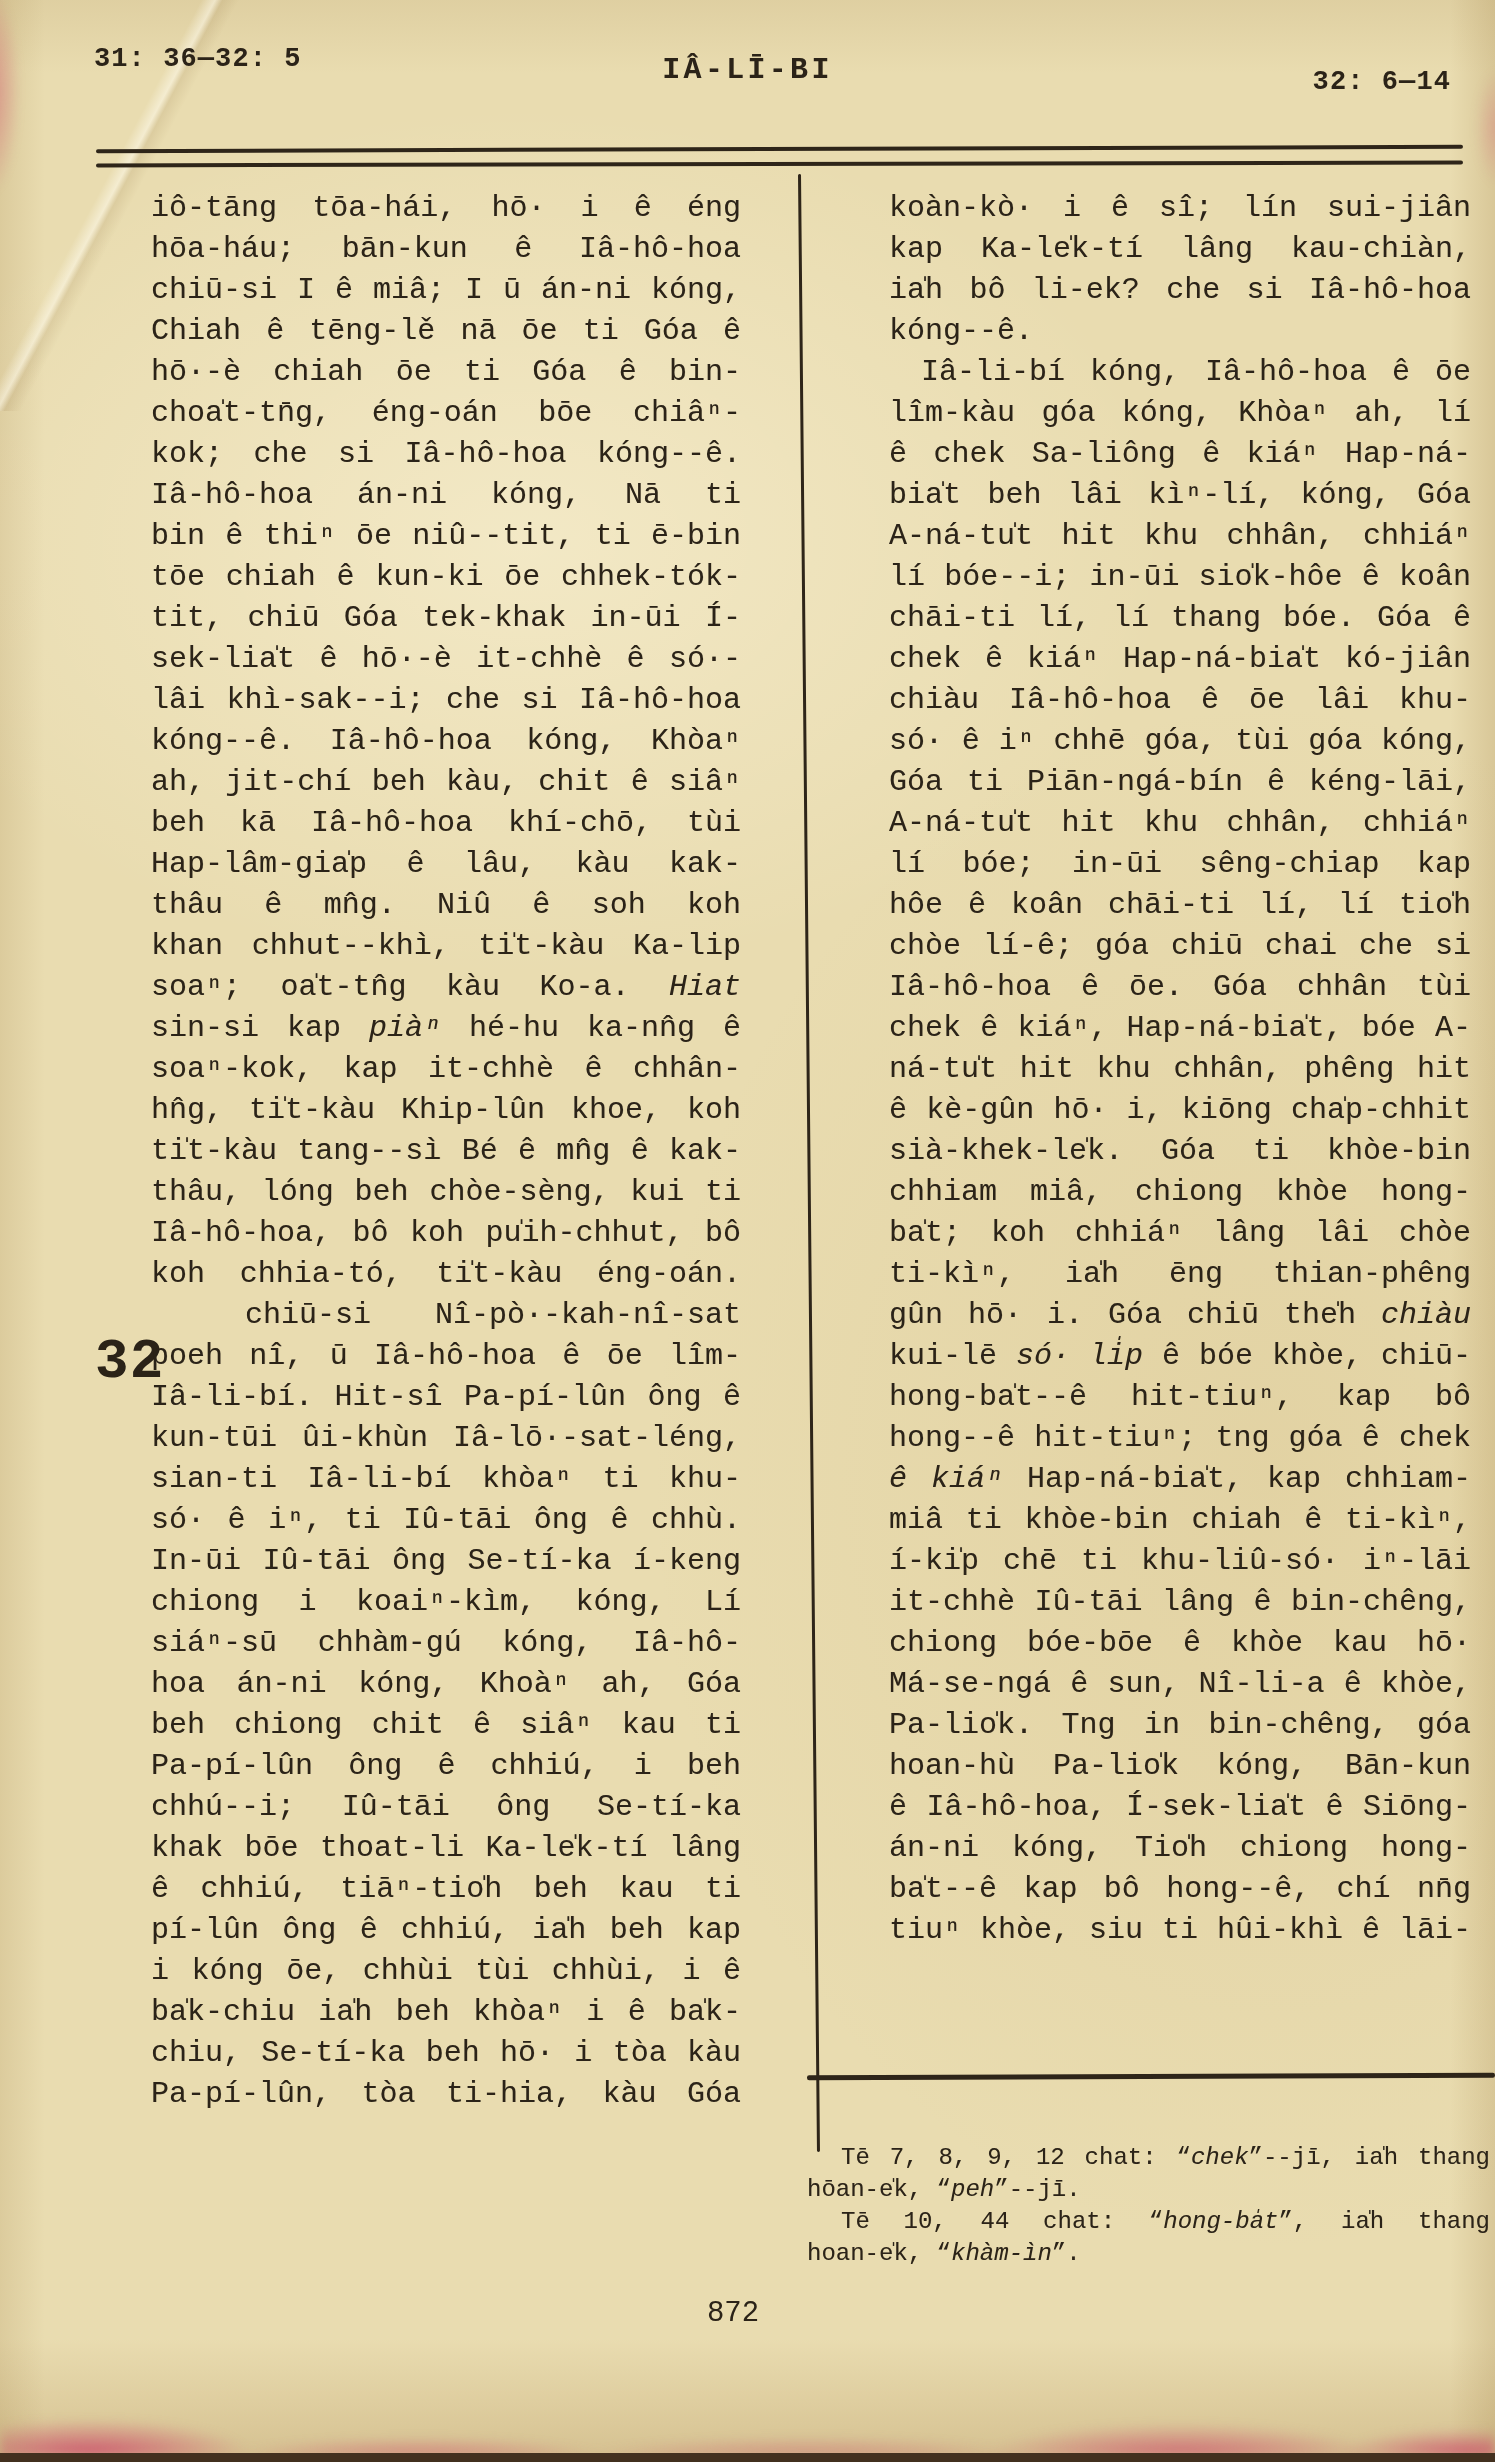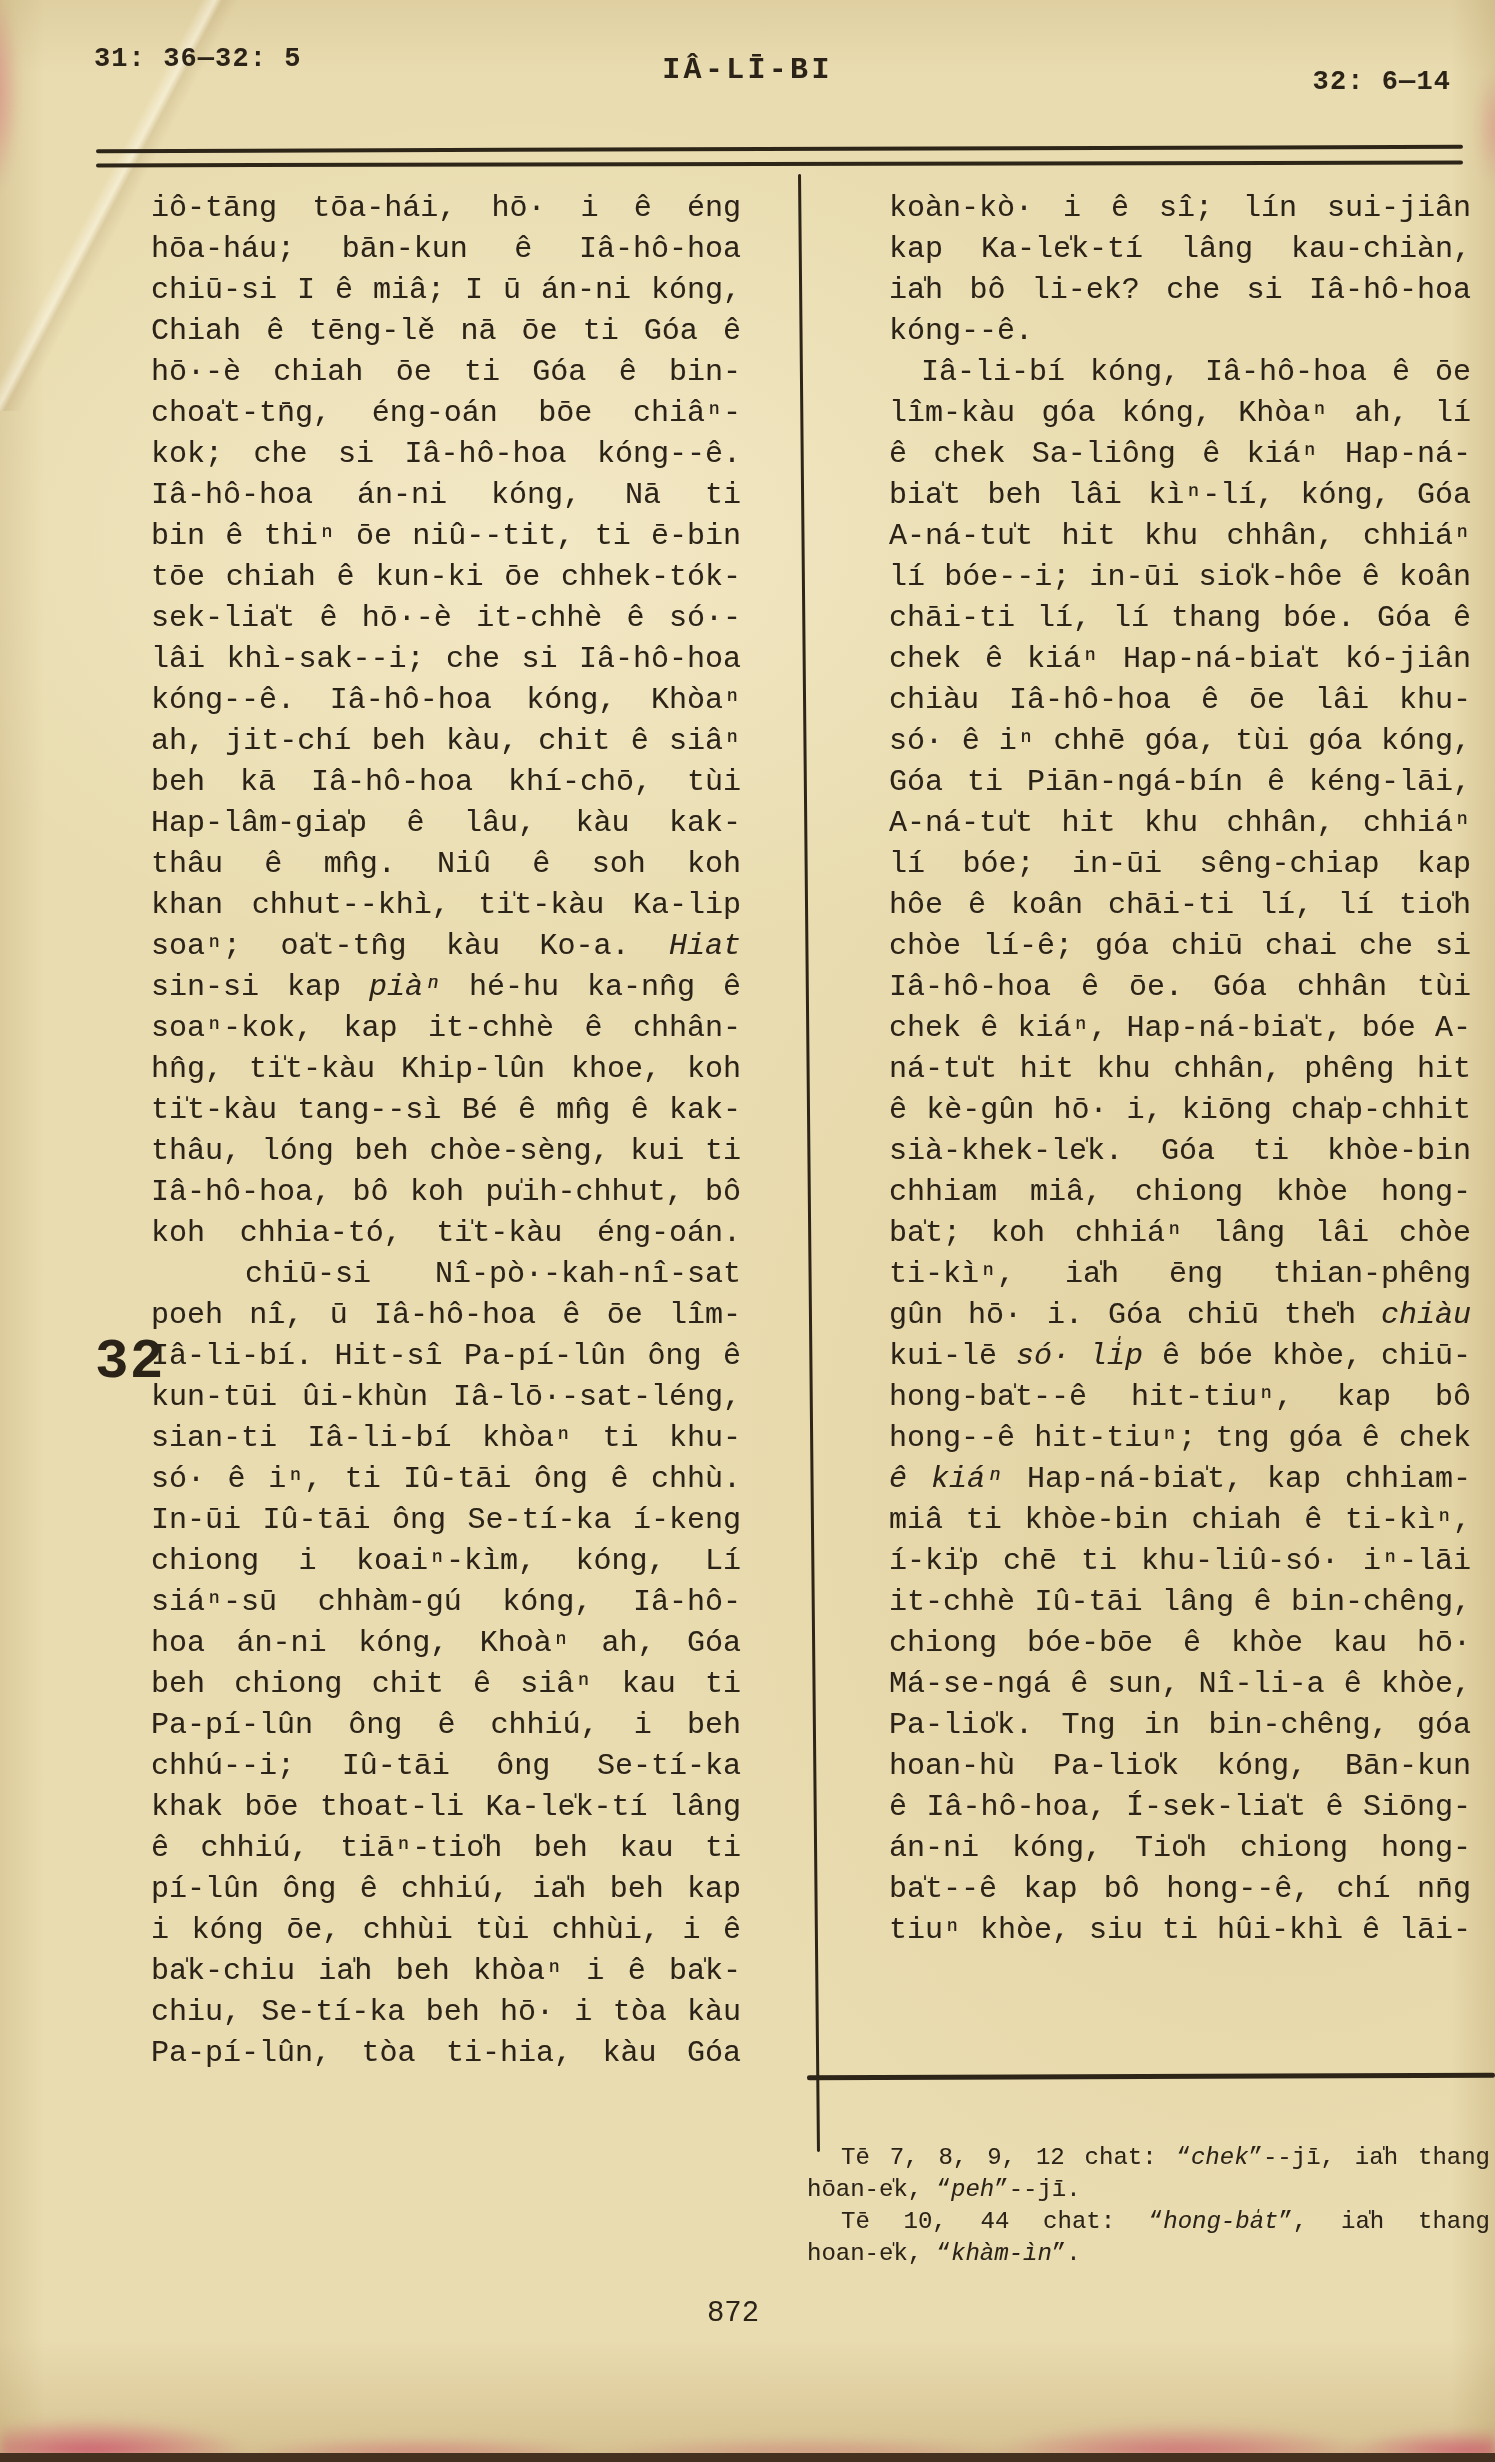--- a/index.html
+++ b/index.html
@@ -81,20 +81,21 @@
         <div class="line"><span>iô-tāng tōa-hái, hō· i ê éng hōa-</span></div>
         <div class="line"><span>hōa-háu; bān-kun ê Iâ-hô-hoa</span></div>
         <div class="line"><span>chiū-si I ê miâ; I ū án-ni kóng,</span></div>
         <div class="line"><span>Chiah ê tēng-lě nā ōe ti Góa ê</span></div>
         <div class="line"><span>hō·-è chiah ōe ti Góa ê bin-chêng</span></div>
         <div class="line"><span>choa̍t-tn̄g, éng-oán bōe chiâⁿ-chòe</span></div>
         <div class="line"><span>kok; che si Iâ-hô-hoa kóng--ê.</span></div>
         <div class="line"><span>Iâ-hô-hoa án-ni kóng, Nā ti téng-</span></div>
         <div class="line"><span>bin ê thiⁿ ōe niû--tit, ti ē-bin ê</span></div>
         <div class="line"><span>tōe chiah ê kun-ki ōe chhek-tók--</span></div>
+        <div class="line"><span>tit, chiū Góa tek-khak in-ūi Í-</span></div>
         <div class="line"><span>sek-lia̍t ê hō·-è it-chhè ê só·-kiâⁿ</span></div>
         <div class="line"><span>lâi khì-sak--i; che si Iâ-hô-hoa</span></div>
         <div class="line"><span>kóng--ê. Iâ-hô-hoa kóng, Khòaⁿ</span></div>
         <div class="line"><span>ah, jit-chí beh kàu, chit ê siâⁿ</span></div>
         <div class="line"><span>beh kā Iâ-hô-hoa khí-chō, tùi</span></div>
         <div class="line"><span>Hap-lâm-gia̍p ê lâu, kàu kak-</span></div>
         <div class="line"><span>thâu ê mn̂g. Niû ê soh koh</span></div>
         <div class="line"><span>khan chhut--khì, ti̍t-kàu Ka-lip</span></div>
         <div class="line"><span>soaⁿ; oa̍t-tn̂g kàu Ko-a. </span><i>Hiat</i></div>
         <div class="line"><span>sin-si kap </span><i>piàⁿ</i><span> hé-hu ka-nn̂g ê</span></div>

